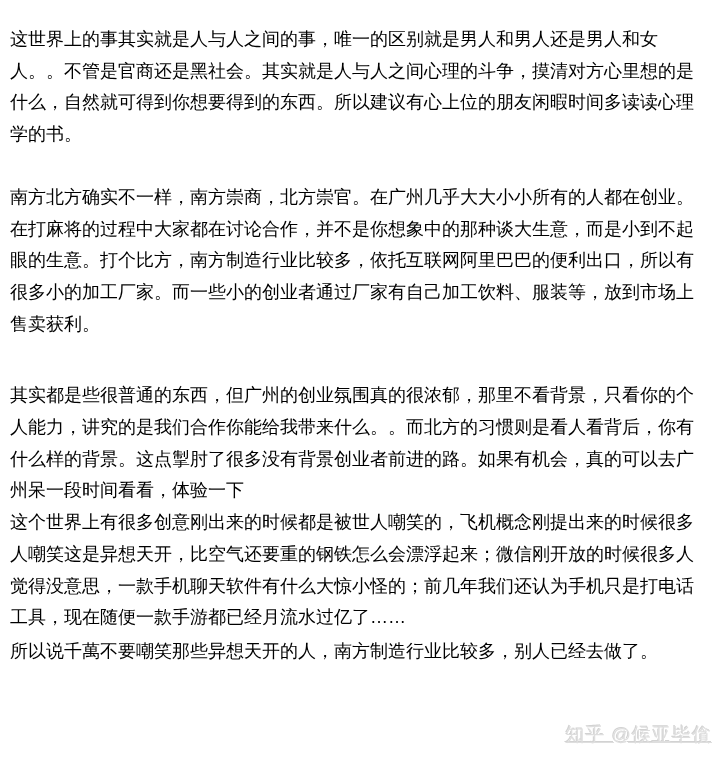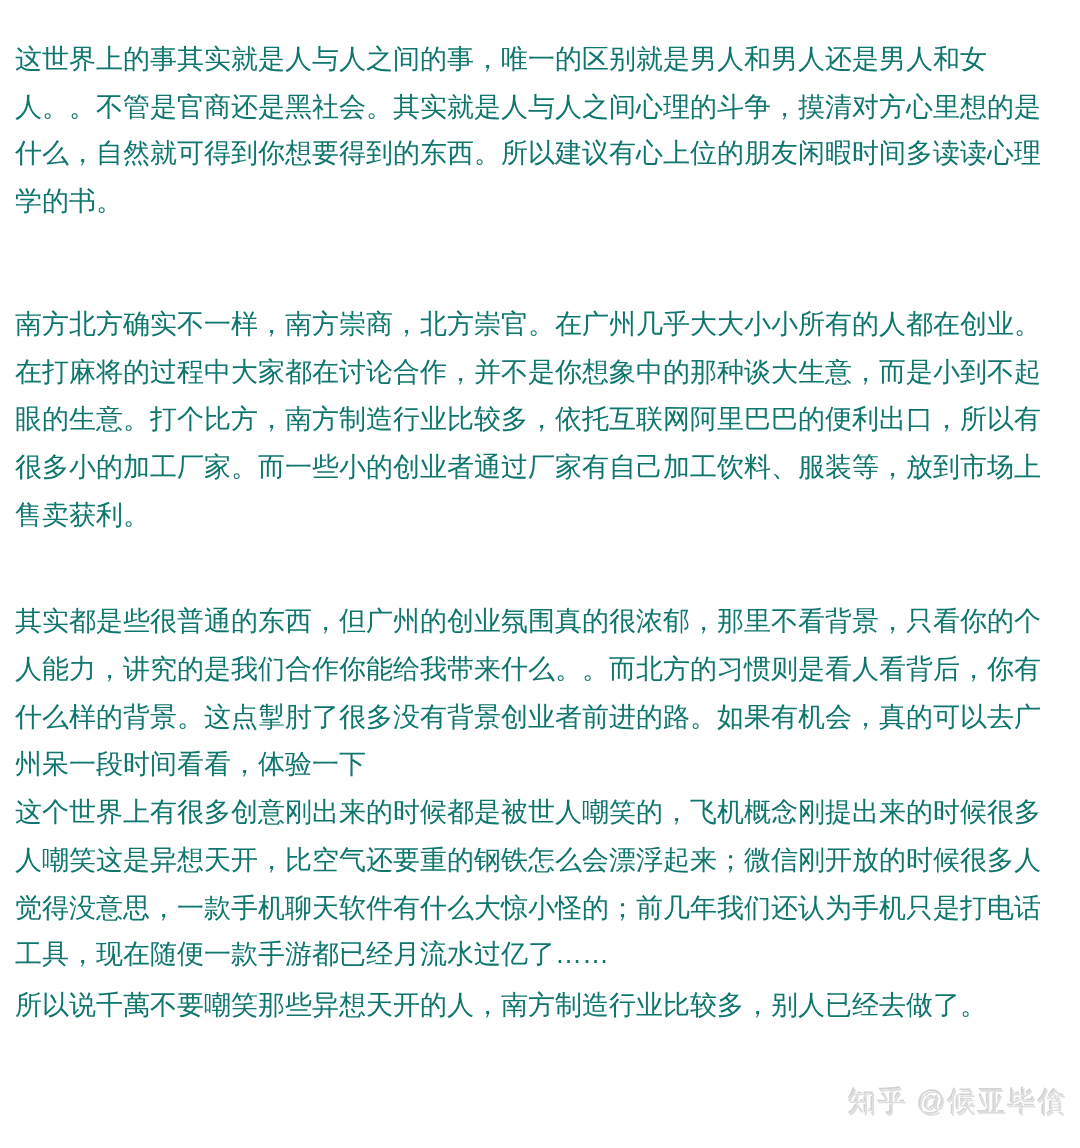--- a/index.html
+++ b/index.html
@@ -17,37 +17,38 @@
   .article {
     position: absolute;
     top: 24px;
     left: 10px;
     right: 8px;
   }
   .para {
     margin: 0;
     font-size: 18px;
     line-height: 31.7px;
-    color: #0f766e;
+    color: #000000;
     white-space: pre-line;
     text-align: left;
   }
-  .para.p2 { margin-top: 50px; }
+  .para.p2 { margin-top: 31px; }
   .para.p3 { margin-top: 40px; }
   .para.p4 { }
   .para.p5 { margin-top: 2px; }
   .watermark {
     position: absolute;
     top: 722px;
     right: 8px;
     font-size: 19px;
     letter-spacing: 1px;
     color: #dedede;
     text-shadow: 1px 1px 0 #ffffff, -1px -1px 0 #d2d2d2;
     user-select: none;
+    text-decoration: underline;
   }
 </style>
 </head>
 <body>
 
 <article class="article">
   <p class="para p1">这世界上的事其实就是人与人之间的事，唯一的区别就是男人和男人还是男人和女
 人。。不管是官商还是黑社会。其实就是人与人之间心理的斗争，摸清对方心里想的是
 什么，自然就可得到你想要得到的东西。所以建议有心上位的朋友闲暇时间多读读心理
 学的书。</p>

